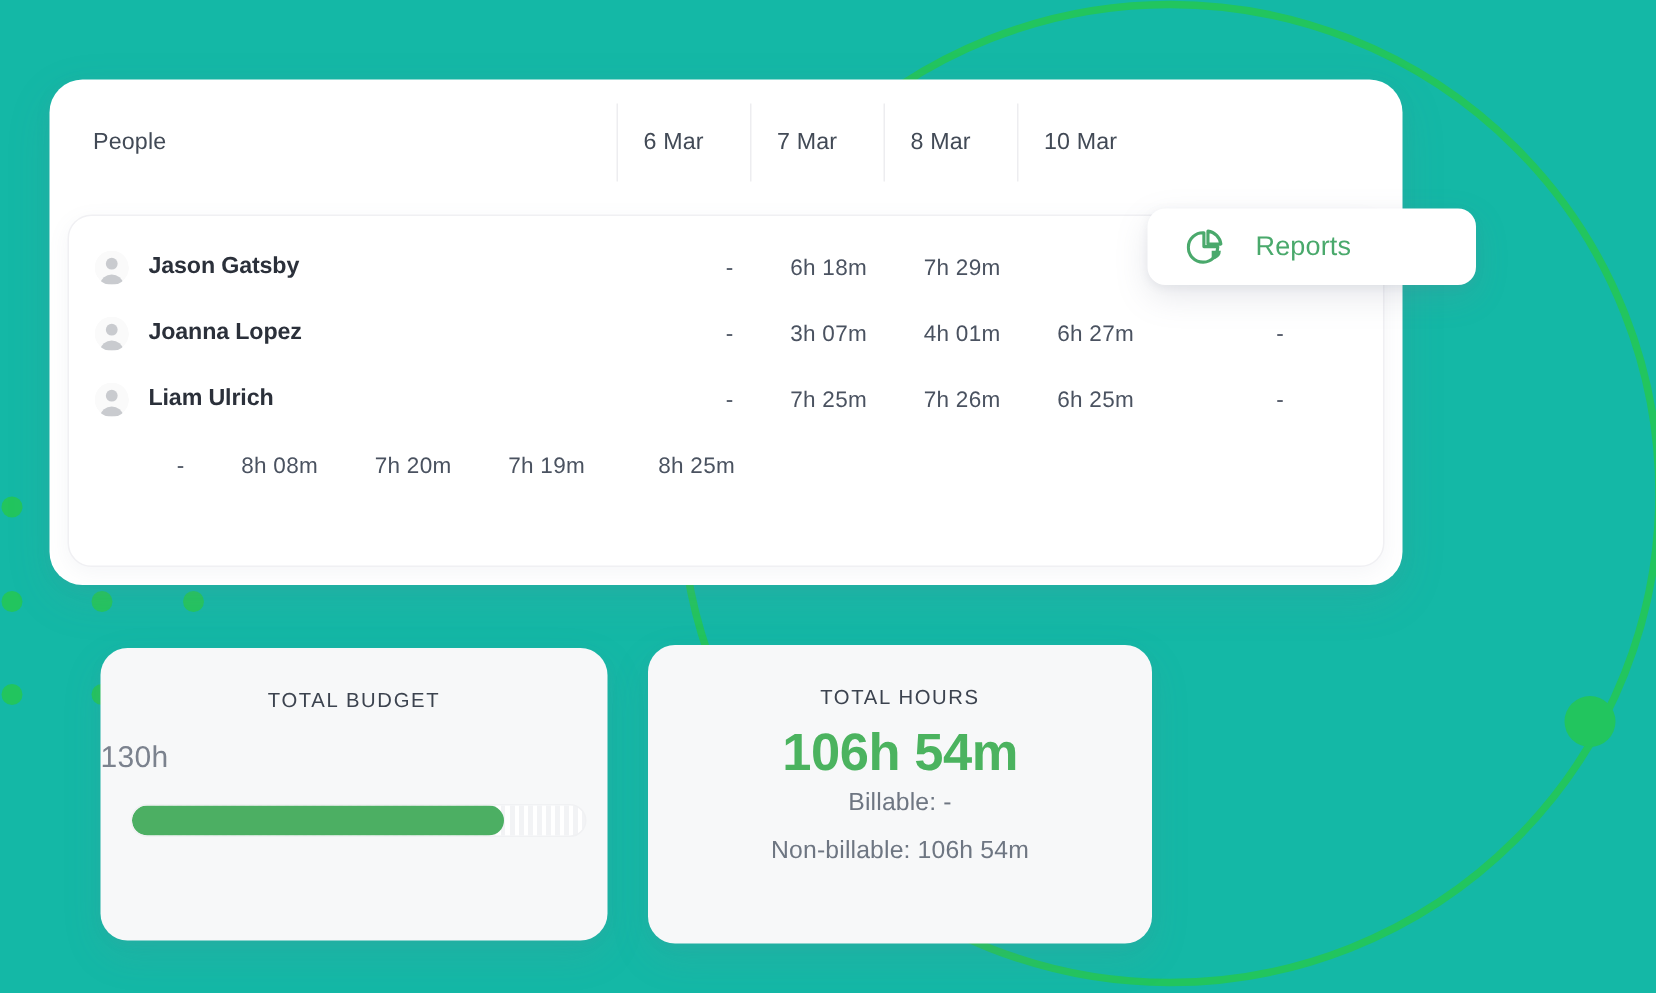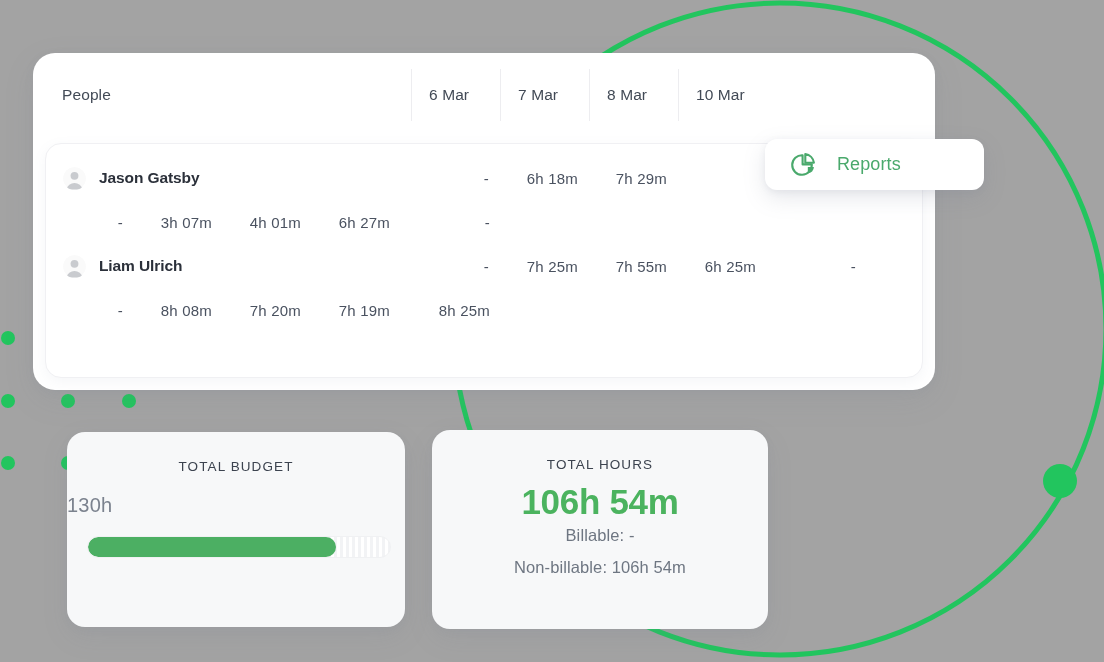--- a/index.html
+++ b/index.html
@@ -10,21 +10,21 @@
     height: 662px;
     background: #ffffff;
     font-family: "Liberation Sans", sans-serif;
     overflow: hidden;
   }
 
   .stage {
     position: relative;
     width: 1104px;
     height: 662px;
-    background: #a3a3a3;
+    background: #14b8a6;
   }
 
   
   .deco-arc {
     position: absolute;
     left: 0; top: 0;
     width: 1104px; height: 662px;
     pointer-events: none;
     z-index: 1;
   }
@@ -291,41 +291,51 @@
           <span class="person-name">Jason Gatsby</span>
         </div>
         <div class="cell-val">-</div>
         <div class="cell-val">6h 18m</div>
         <div class="cell-val">7h 29m</div>
         <div class="cell-val"></div>
         <div class="cell-val wide"></div>
       </div>
 
       <div class="row">
+        <div class="cell-person">
+          <span class="avatar">
+            <svg width="23" height="23" viewBox="0 0 24 24">
+              <circle cx="12" cy="12" r="12" fill="#fafafa"></circle>
+              <circle cx="12" cy="9.2" r="4.1" fill="#c9cbcf"></circle>
+              <path d="M3.6 23.5a8.6 8.6 0 0 1 16.8 0z" fill="#c9cbcf"></path>
+            </svg>
+          </span>
+          <span class="person-name">Joanna Lopez</span>
+        </div>
         <div class="cell-val">-</div>
         <div class="cell-val">3h 07m</div>
         <div class="cell-val">4h 01m</div>
         <div class="cell-val">6h 27m</div>
         <div class="cell-val wide">-</div>
       </div>
 
       <div class="row">
         <div class="cell-person">
           <span class="avatar">
             <svg width="23" height="23" viewBox="0 0 24 24">
               <circle cx="12" cy="12" r="12" fill="#fafafa"></circle>
               <circle cx="12" cy="9.2" r="4.1" fill="#c9cbcf"></circle>
               <path d="M3.6 23.5a8.6 8.6 0 0 1 16.8 0z" fill="#c9cbcf"></path>
             </svg>
           </span>
           <span class="person-name">Liam Ulrich</span>
         </div>
         <div class="cell-val">-</div>
         <div class="cell-val">7h 25m</div>
-        <div class="cell-val">7h 55m</div>
+        <div class="cell-val">7h 26m</div>
         <div class="cell-val">6h 25m</div>
         <div class="cell-val wide">-</div>
       </div>
 
       <div class="row">
         <div class="cell-val">-</div>
         <div class="cell-val">8h 08m</div>
         <div class="cell-val">7h 20m</div>
         <div class="cell-val">7h 19m</div>
         <div class="cell-val wide">8h 25m</div>

